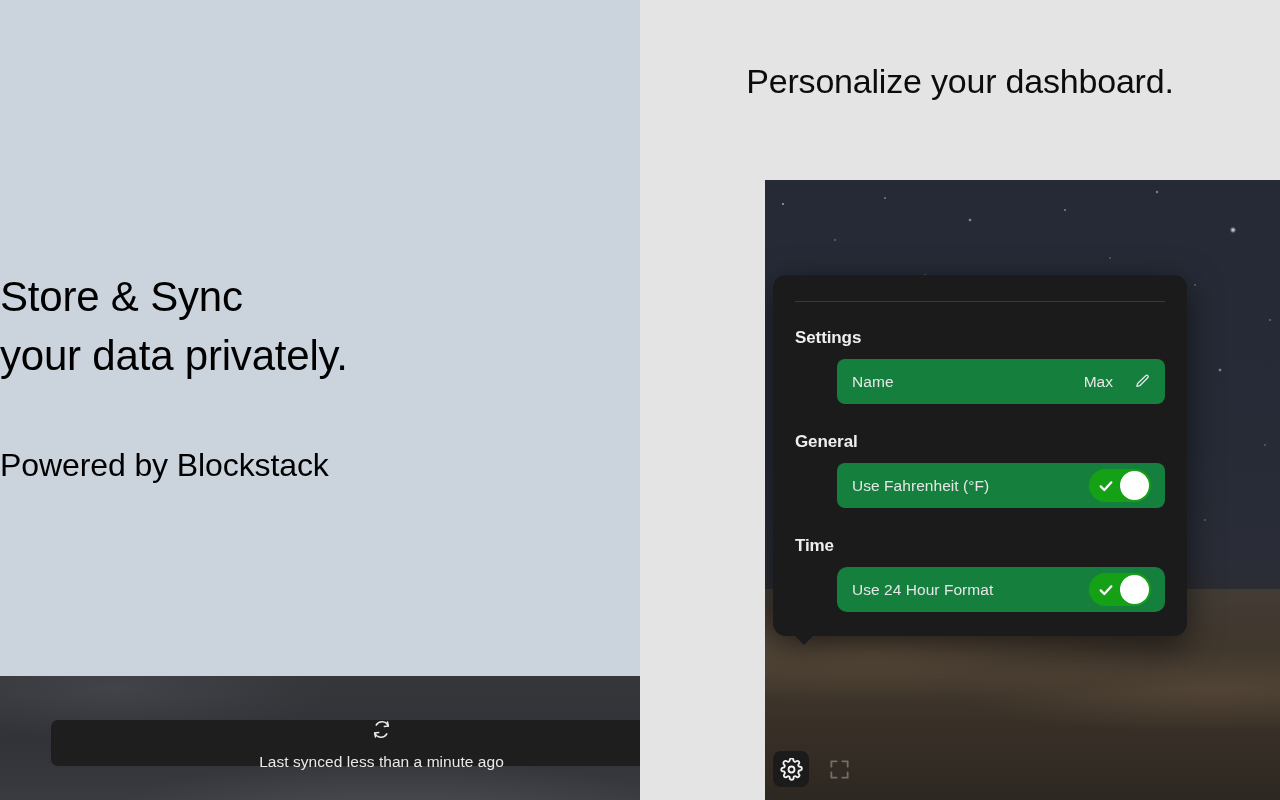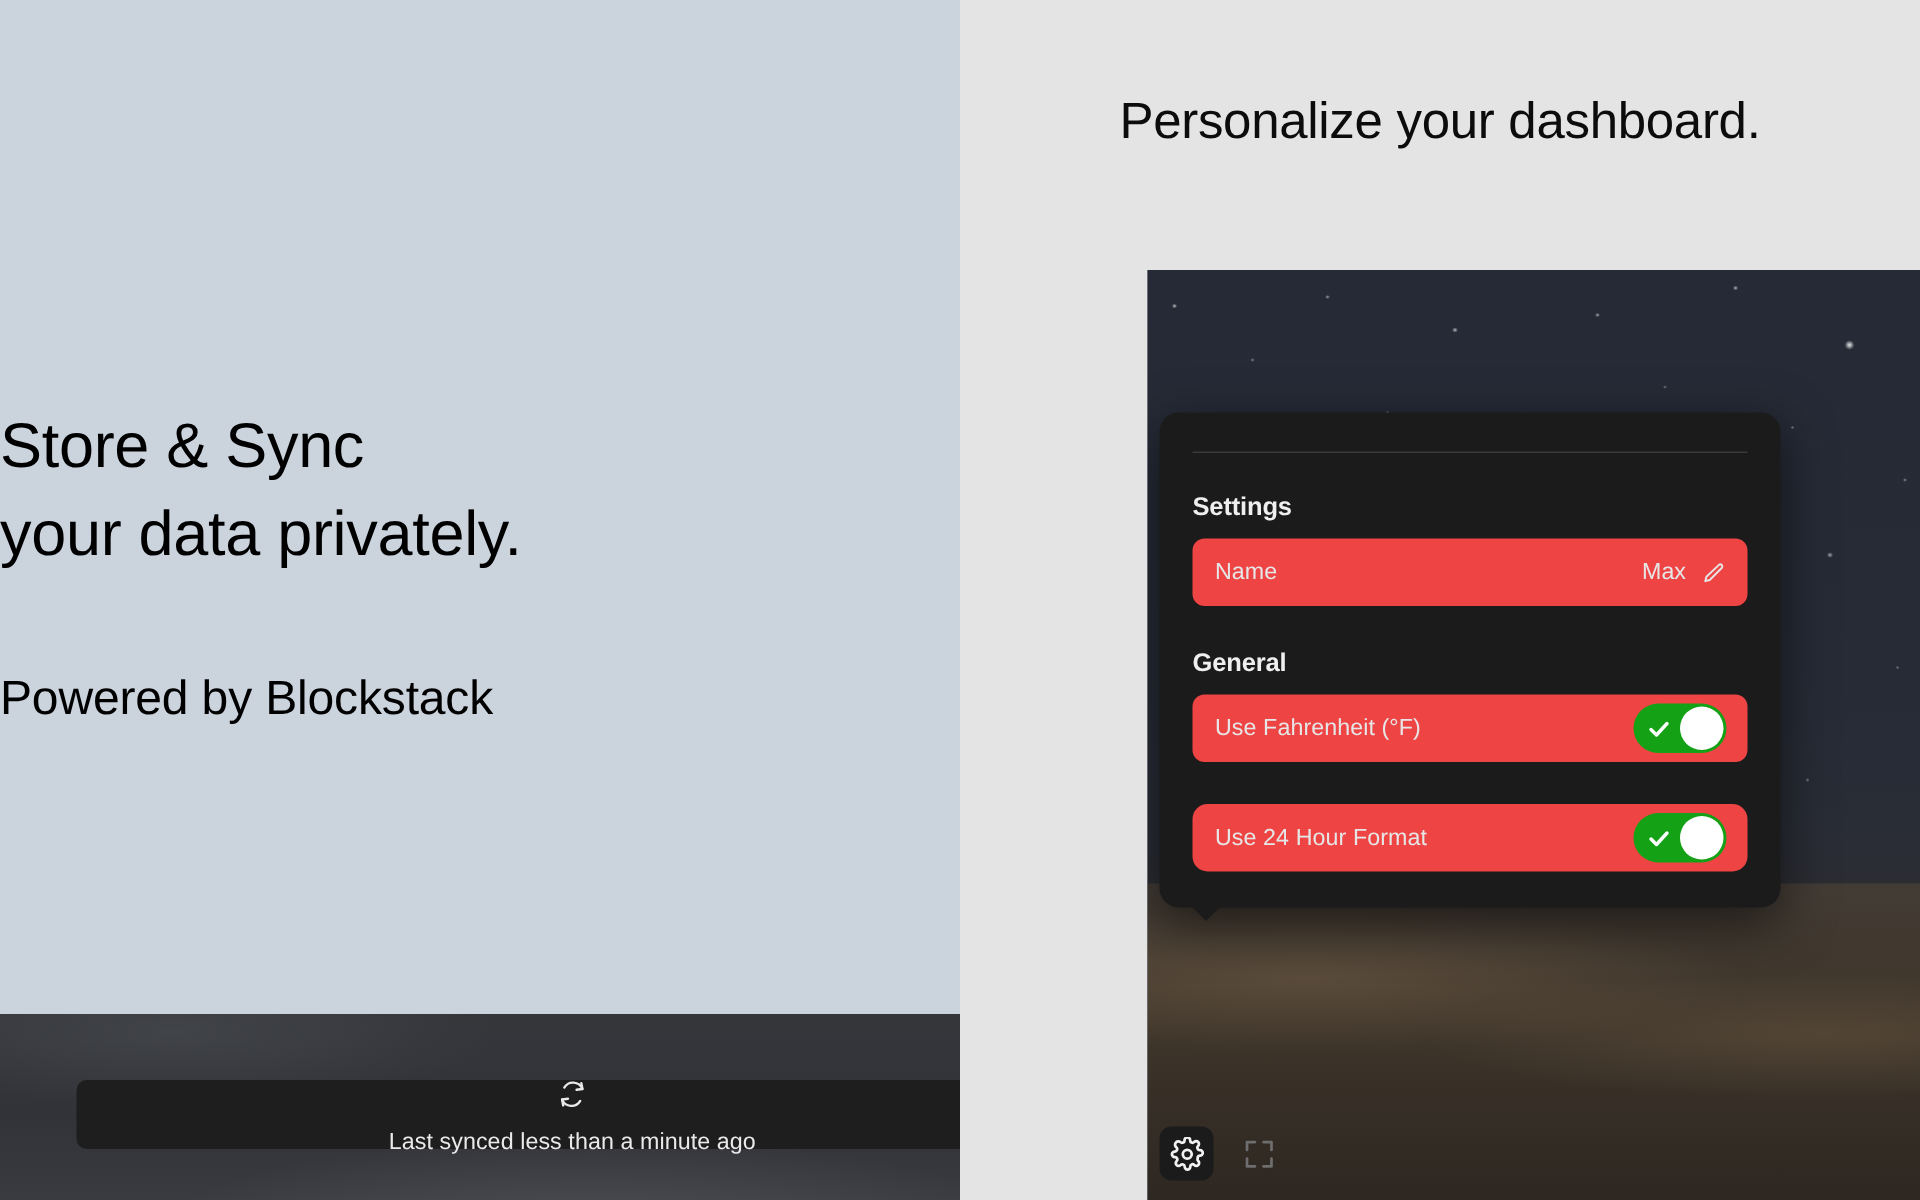--- a/index.html
+++ b/index.html
@@ -190,41 +190,42 @@
 
   .group-label {
     font-size: 17px;
     font-weight: 700;
     color: #efeff0;
     letter-spacing: -0.1px;
     margin-bottom: 11px;
   }
 
   .setting-row {
-    background: #ef4444;
+    background: #15803d;
     border-radius: 8px;
     height: 45px;
     display: flex;
     align-items: center;
     justify-content: space-between;
     padding: 0 14px 0 15px;
     margin-bottom: 28px;
+    margin-left: 42px;
   }
   .setting-row:last-child { margin-bottom: 0; border-radius: 10px; }
 
   .row-label {
     font-size: 15.5px;
     color: #e6e6e7;
     letter-spacing: 0.05px;
   }
 
   .row-value-wrap {
     display: flex;
-    align-items: flex-end;
-    gap: 10px;
+    align-items: flex-start;
+    gap: 21px;
   }
   .row-value {
     font-size: 15.5px;
     color: #e6e6e7;
   }
   .pencil-icon { width: 17px; height: 17px; display: block; }
 
   
   .toggle {
     width: 62px; height: 33px;
@@ -332,20 +333,21 @@
           <span class="toggle">
             <span class="check">
               <svg viewBox="0 0 24 24" width="16" height="16" fill="none" stroke="#ffffff" stroke-width="3.4" stroke-linecap="round" stroke-linejoin="round">
                 <polyline points="4 12.5 9.5 18 20 6.5"></polyline>
               </svg>
             </span>
             <span class="knob"></span>
           </span>
         </div>
 
+        <div class="group-label">Time</div>
 
         <div class="setting-row">
           <span class="row-label">Use 24 Hour Format</span>
           <span class="toggle">
             <span class="check">
               <svg viewBox="0 0 24 24" width="16" height="16" fill="none" stroke="#ffffff" stroke-width="3.4" stroke-linecap="round" stroke-linejoin="round">
                 <polyline points="4 12.5 9.5 18 20 6.5"></polyline>
               </svg>
             </span>
             <span class="knob"></span>

